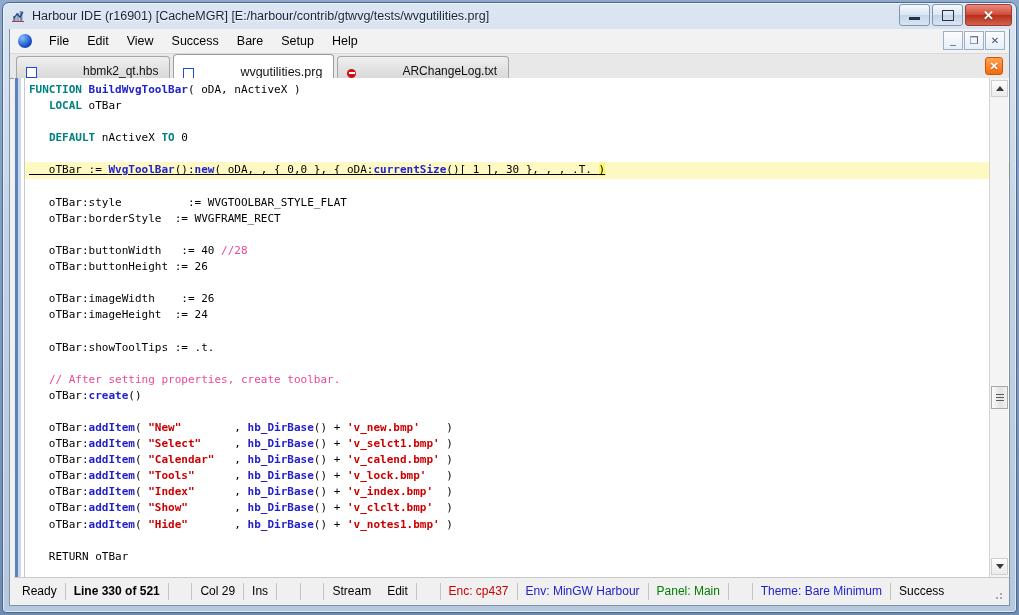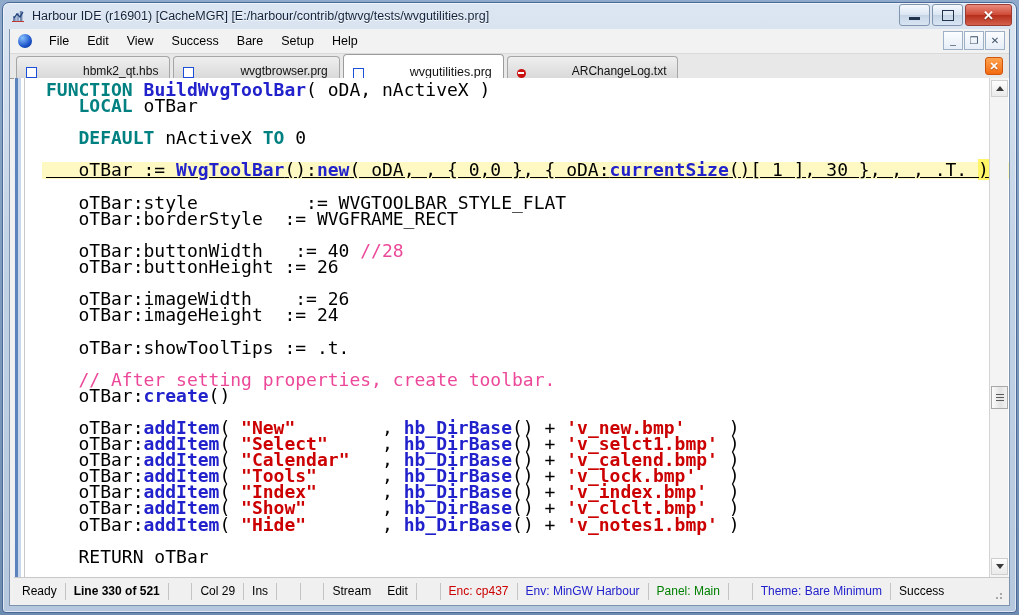--- a/index.html
+++ b/index.html
@@ -169,25 +169,24 @@
     width: 3px; flex: none;
     background: #ffffff;
     border-right: 1px solid #c9c9c9;
   }
   .code {
     flex: 1 1 auto;
     position: relative;
     overflow: hidden;
     background: #fff;
     font-family: "DejaVu Sans Mono", "Liberation Mono", monospace;
-    font-size: 18px;
+    font-size: 11px;
     line-height: 16.1px;
     padding-top: 4px;
     white-space: pre;
-    margin-left: 17px;
   }
   .ln { height: 16.1px; padding-left: 4px; }
   .ln.cur { background: #fef9c3; text-decoration: underline; }
 
   .k   { color: #008080; font-weight: bold; }   
   .fn  { color: #2222cc; font-weight: bold; }   
   .s   { color: #cc0000; font-weight: bold; }   
   .c   { color: #ec4899; }                      
   .t   { color: #000000; }                      
   .brk { background: #fff566; color:#000; }     
@@ -290,24 +289,20 @@
           <div class="mb">❐</div>
           <div class="mb">✕</div>
         </div>
       </div>
 
       <div class="tabbar">
         <div class="tab">
           <span class="tab-ico"></span>
           <span>hbmk2_qt.hbs</span>
         </div>
-        <div class="tab">
-          <span class="tab-ico"></span>
-          <span>wvgtbrowser.prg</span>
-        </div>
         <div class="tab active">
           <span class="tab-ico"></span>
           <span>wvgutilities.prg</span>
         </div>
         <div class="tab">
           <span class="tab-ico stop"></span>
           <span>ARChangeLog.txt</span>
         </div>
         <div class="tab-close">✕</div>
       </div>

